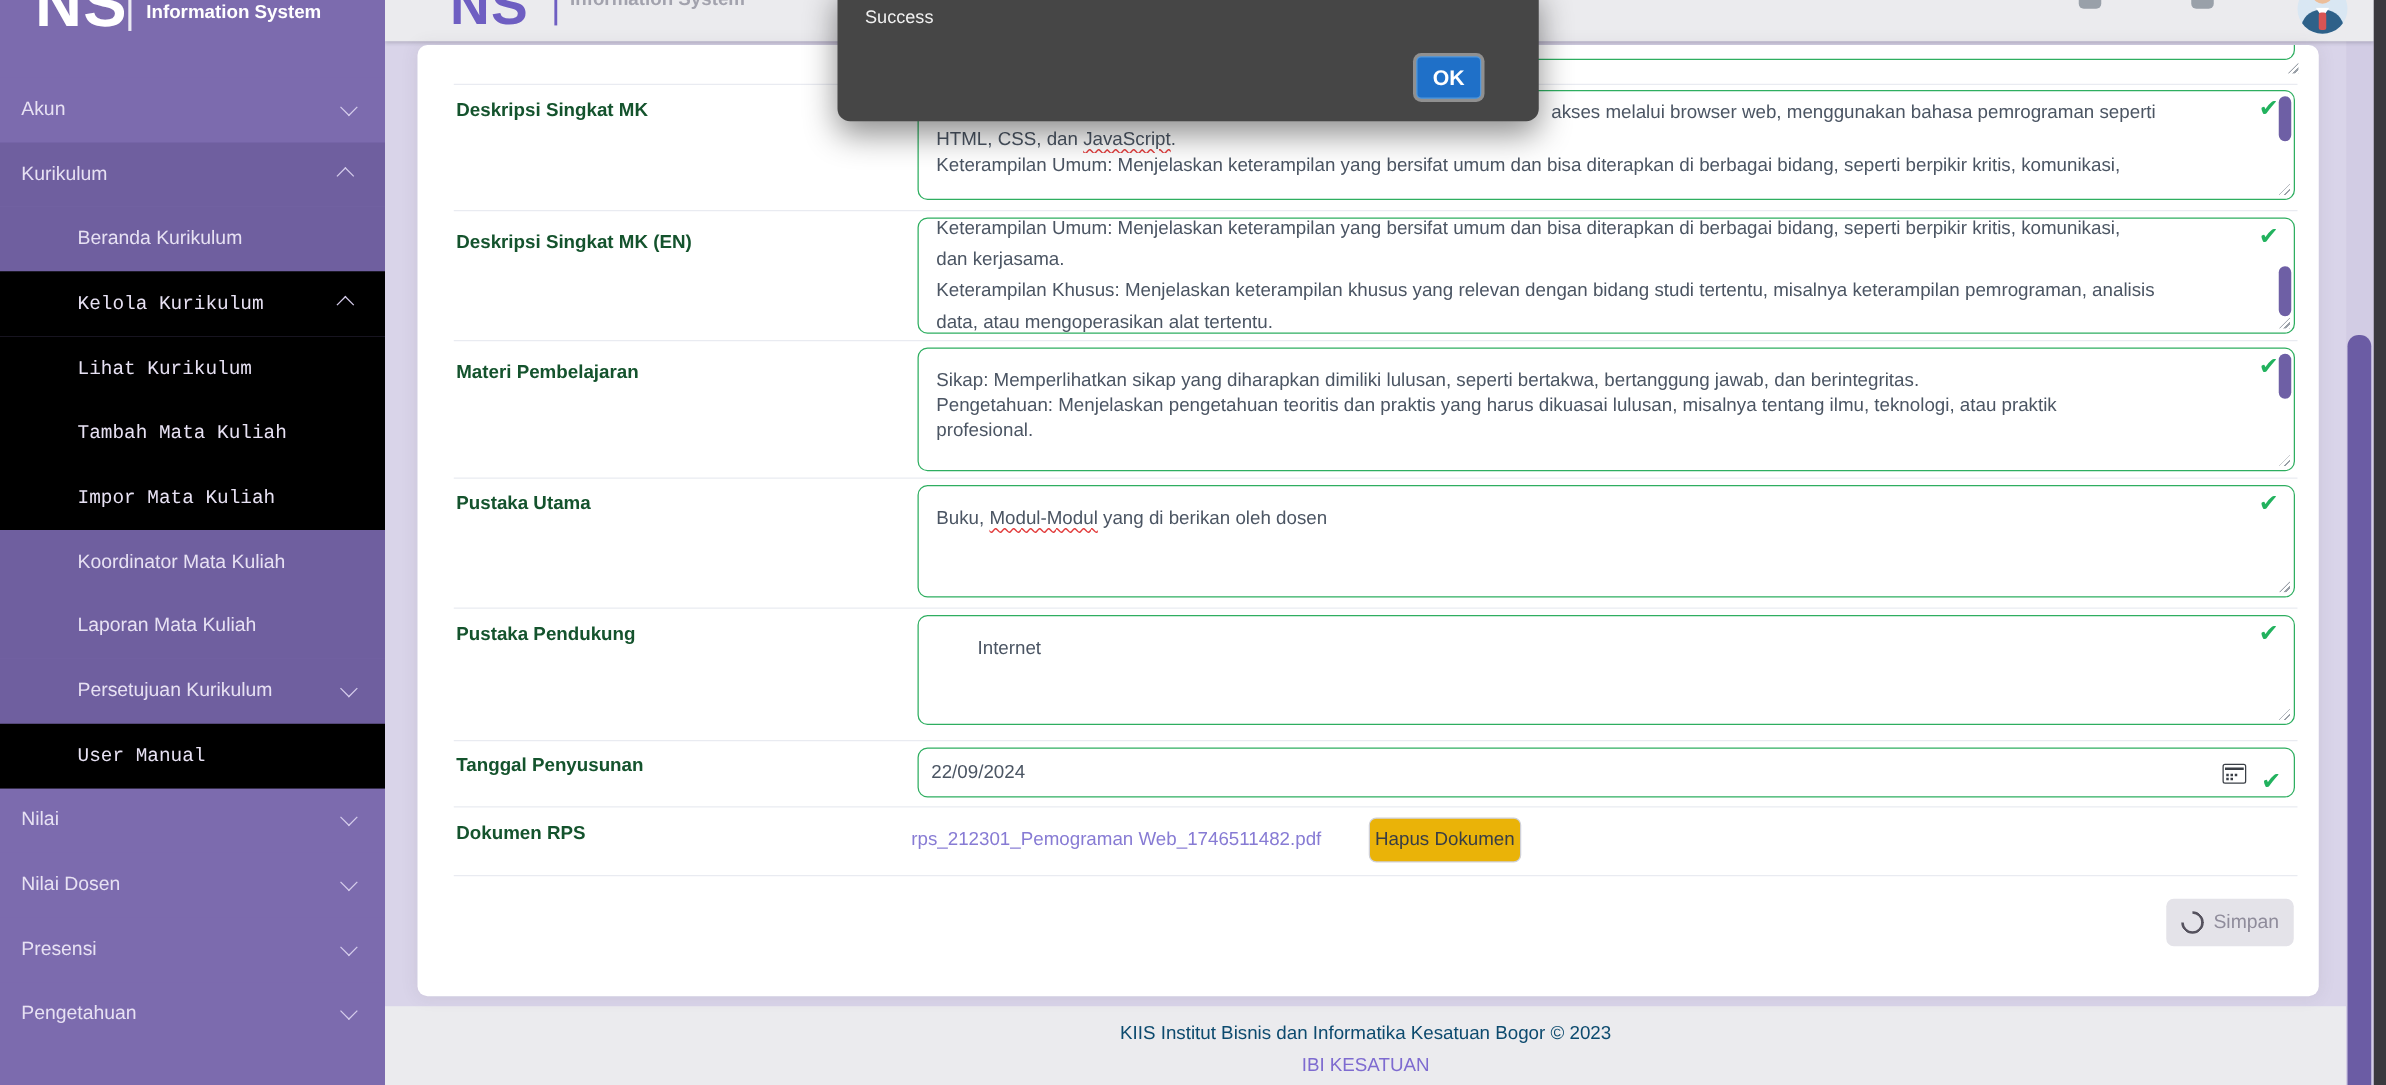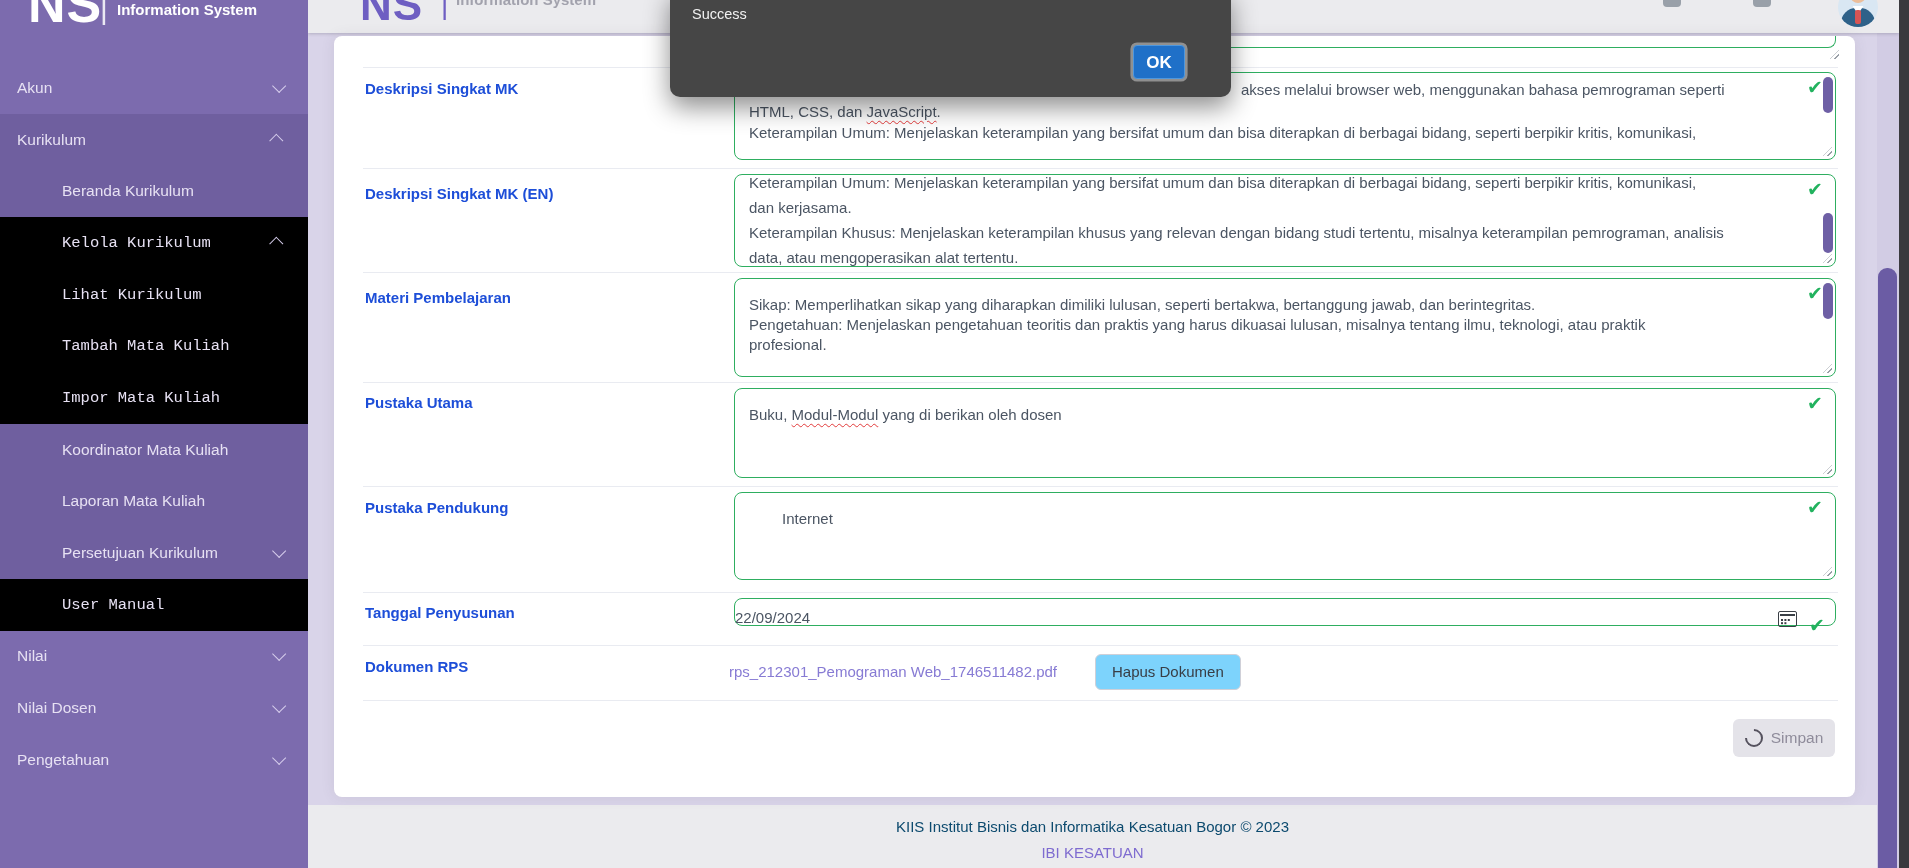--- a/index.html
+++ b/index.html
@@ -36,42 +36,42 @@
   .av .body{position:absolute;bottom:-7px;left:3px;right:3px;height:26px;background:#2e6189;border-radius:15px 15px 0 0;}
   .av .collar{position:absolute;bottom:13px;left:50%;transform:translateX(-50%);width:11px;height:8px;background:#ffffff;
               clip-path:polygon(0 0,100% 0,50% 100%);}
   .av .tie{position:absolute;bottom:3px;left:50%;transform:translateX(-50%);width:6px;height:14px;background:#d85454;border-radius:2px;}
 
   
   .content-bg{position:absolute;left:308px;right:32px;top:33px;height:772px;background:#d9d4e9;}
   .card{position:absolute;left:334px;top:36px;width:1521px;height:761px;background:#ffffff;border-radius:8px;
         box-shadow:0 0 14px rgba(75,70,92,.10);z-index:6;}
   .divider{position:absolute;left:29px;width:1475px;height:1px;background:#e9ebf1;}
-  .flabel{position:absolute;left:31px;width:340px;font-size:15px;font-weight:700;color:#1d4ed8;}
+  .flabel{position:absolute;left:31px;width:340px;font-size:15px;font-weight:700;color:#14532d;}
   .ta{position:absolute;left:400px;width:1102px;background:#fff;border:1.6px solid #2eae60;border-radius:8px;
       overflow:hidden;color:#4b5563;font-size:15px;box-sizing:border-box;}
   .ta .txt{white-space:pre;padding:0 14px;}
   .line{padding:0 14px;white-space:pre;}
   .chk{position:absolute;top:3px;right:12px;color:#22b25e;font-size:19px;font-weight:700;}
   .ithumb{position:absolute;right:2px;width:10px;border-radius:5px;background:#6e5fa5;}
   .grip{position:absolute;right:3px;bottom:3px;width:9px;height:9px;
         background:repeating-linear-gradient(135deg,transparent 0 2px,#9aa0a8 2px 3.4px);
         clip-path:polygon(100% 0,100% 100%,0 100%);}
   .squig{text-decoration:underline;text-decoration-style:wavy;text-decoration-color:#e23b3b;
          text-decoration-thickness:1px;text-underline-offset:3px;}
   .sliver{position:absolute;left:400px;top:0;width:1102px;height:12px;border:1.6px solid #2eae60;border-top:none;
           border-radius:0 0 8px 8px;box-sizing:border-box;background:#fff;}
-  .din{position:absolute;left:400px;top:562px;width:1102px;height:28px;border:1.6px solid #2eae60;border-radius:8px;
-       box-sizing:border-box;color:#4b5563;font-size:15px;line-height:38px;padding-left:0;}
+  .din{position:absolute;left:400px;top:562px;width:1102px;height:40px;border:1.6px solid #2eae60;border-radius:8px;
+       box-sizing:border-box;color:#4b5563;font-size:15px;line-height:38px;padding-left:10px;}
   .cal{position:absolute;top:12px;right:38px;width:17px;height:14px;border:1.6px solid #3a3f46;border-radius:2px;}
   .cal::before{content:"";position:absolute;left:1px;right:1px;top:2px;height:1.6px;background:#3a3f46;}
   .cal::after{content:"";position:absolute;left:2px;top:7px;width:2px;height:2px;background:#3a3f46;
               box-shadow:3.4px 0 #3a3f46,6.8px 0 #3a3f46,0 3.2px #3a3f46,3.4px 3.2px #3a3f46;}
   .file-link{position:absolute;left:395px;top:627px;font-size:15px;color:#877bd4;cursor:pointer;}
-  .btn-hapus{position:absolute;left:761px;top:618px;height:36px;padding:0 16px;background:#7dd3fc;border:1px solid #cfd0d8;
+  .btn-hapus{position:absolute;left:761px;top:618px;height:36px;padding:0 4px;background:#eab308;border:1px solid #cfd0d8;
              border-radius:6px;font-size:15px;color:#383d45;line-height:34px;cursor:pointer;box-sizing:border-box;}
   .btn-save{position:absolute;left:1399px;top:683px;width:102px;height:38px;background:#e4e3e9;border-radius:6px;
             display:flex;align-items:center;justify-content:center;gap:8px;color:#8f8c9b;font-size:15.5px;}
   .spin{width:14px;height:14px;border:2.4px solid #55525e;border-left-color:transparent;border-radius:50%;
         transform:rotate(45deg);}
 
   
   .pfooter{position:absolute;left:308px;right:32px;top:805px;bottom:0;background:#ebebee;text-align:center;}
   .pfooter .f1{position:absolute;left:0;right:0;top:13px;font-size:15px;color:#0c4a6e;}
   .pfooter .f2{position:absolute;left:0;right:0;top:39px;font-size:15px;color:#7e6bd0;cursor:pointer;}
@@ -137,20 +137,24 @@
       </div>
       <div class="side-item s-dark lvl1">
         <span>User Manual</span>
       </div>
       <div class="side-item s-light lvl0">
         <span>Nilai</span>
         <span class="chev down"></span>
       </div>
       <div class="side-item s-light lvl0">
         <span>Nilai Dosen</span>
+        <span class="chev down"></span>
+      </div>
+      <div class="side-item s-light lvl0">
+        <span>Presensi</span>
         <span class="chev down"></span>
       </div>
       <div class="side-item s-light lvl0">
         <span>Pengetahuan</span>
         <span class="chev down"></span>
       </div>
     </nav>
   </aside>
 
   <header class="topbar">

